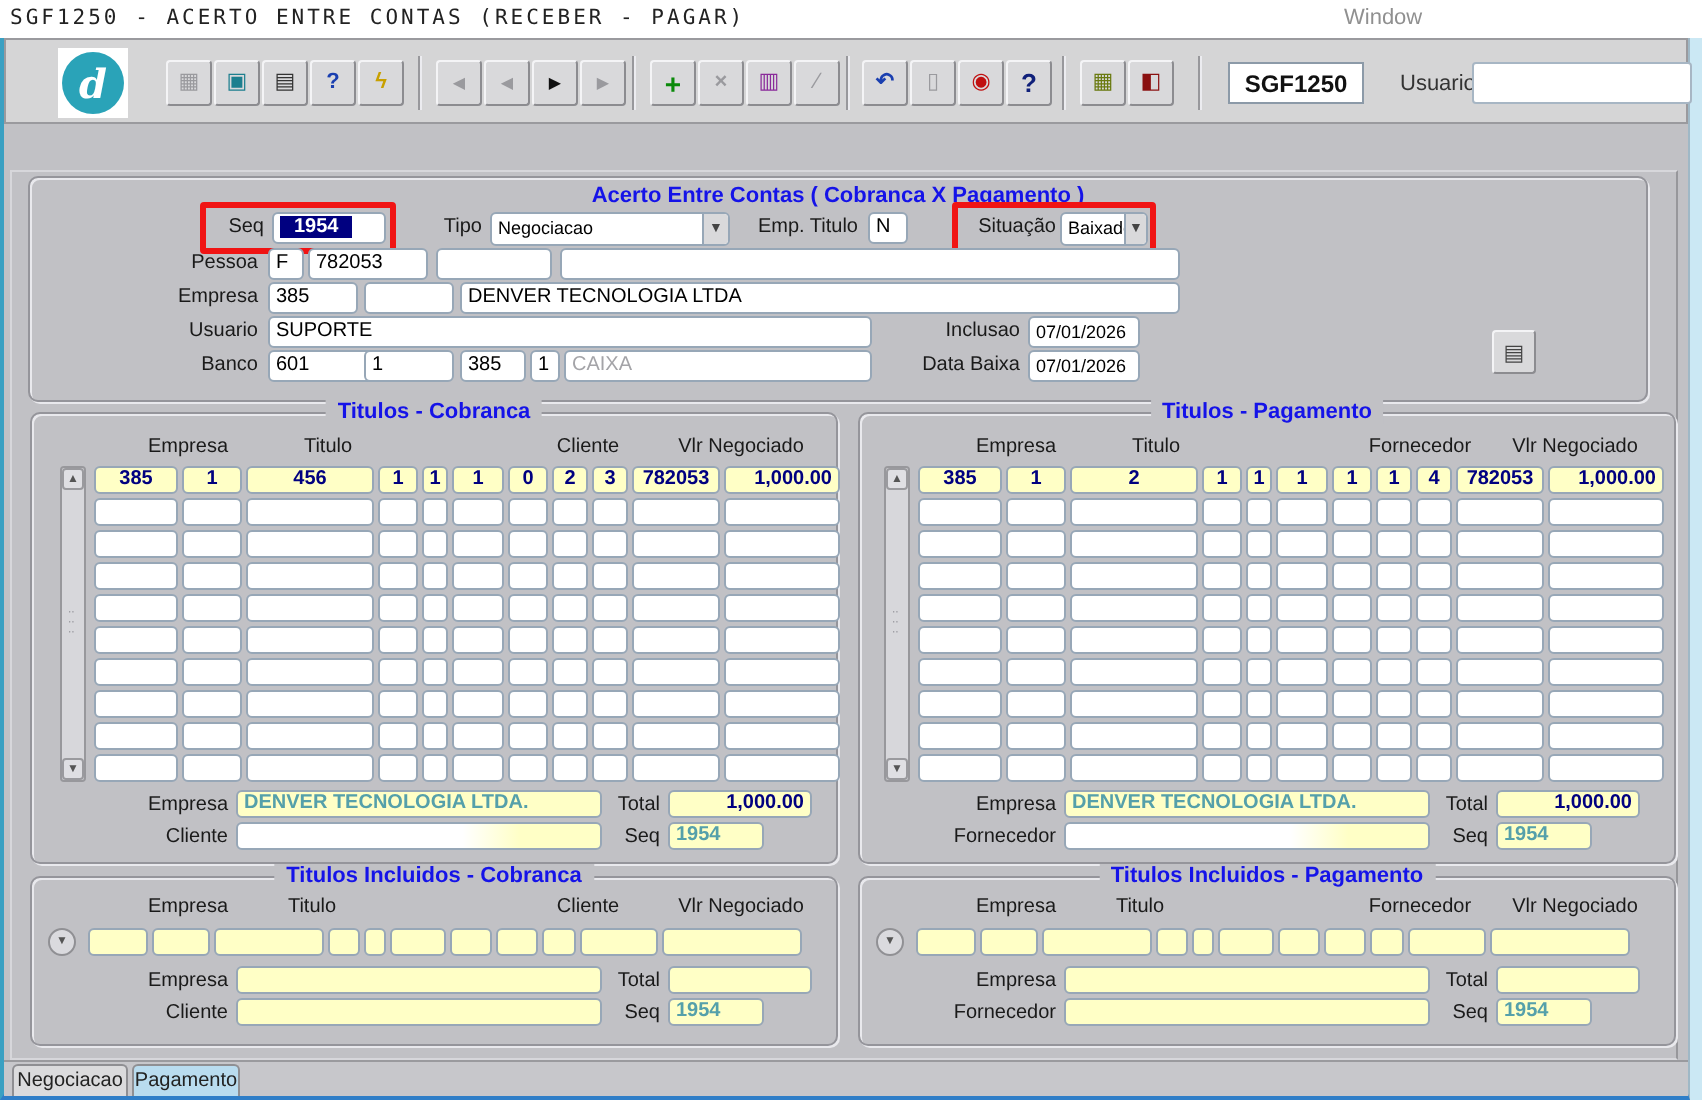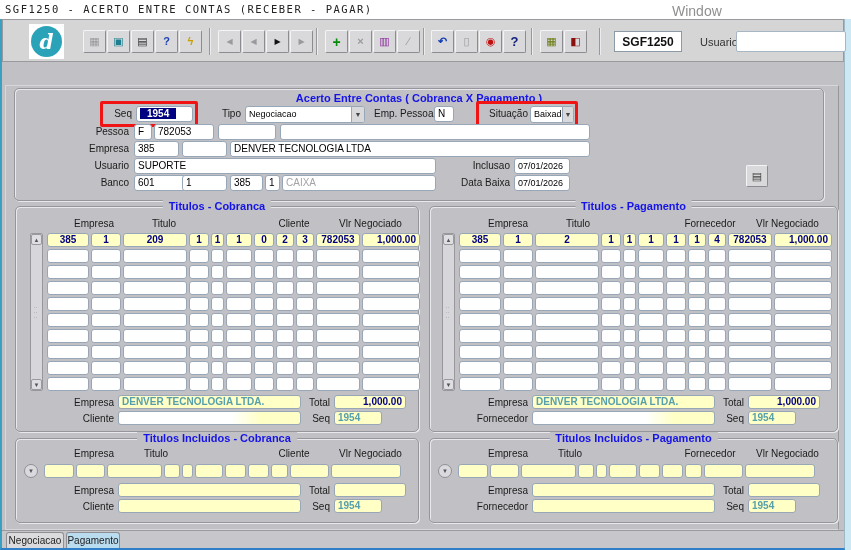--- a/index.html
+++ b/index.html
@@ -2,21 +2,21 @@
 <html><head>
 <meta charset="utf-8">
 <style>
   * { margin:0; padding:0; box-sizing:border-box; }
   body { font-family:"Liberation Sans", sans-serif; background:#fff; }
   .screen { position:relative; width:851px; height:550px; overflow:hidden; background:#fff;padding-left:43px; }
 
   
   .titlebar { position:absolute; left:0; top:0; width:851px; height:19px; background:#fff; }
   .titlebar .wtitle { position:absolute; left:5px; top:3px; font-family:"DejaVu Sans Mono", monospace; font-size:10.5px; letter-spacing:1.5px; color:#222; }
-  .titlebar .wmenu { position:absolute; left:672px; top:3px; font-size:14px; color:#909090; }
+  .titlebar .wmenu { position:absolute; left:672px; top:3px; font-size:11px; color:#909090; }
 
   
   .app { position:absolute; left:0; top:19px; width:845px; height:531px; background:#C1C1C5;
          border-left:2px solid #3AA0C2; border-bottom:3px solid #2F7EC8; border-right:1px solid #9fb8c6; }
   .mdi-strip { position:absolute; left:845px; top:19px; width:6px; height:531px; background:#CBE8F4; }
 
   
   .toolbar { position:absolute; left:0; top:0; width:842px; height:43px; background:#D5D5D6; border:1px solid #9a9a9e; }
   .logo { position:absolute; left:26px; top:4px; width:35px; height:35px; background:#fff; display:flex; align-items:center; justify-content:center; }
   .logo .circ { width:31px; height:31px; border-radius:50%; background:#2AA3B8; color:#fff; display:flex; align-items:center; justify-content:center;
@@ -160,21 +160,21 @@
     <div class="main">
 
       <div class="etched" style="position:absolute;left:8px;top:2px;width:810px;height:113px">
         <div class="form-title">Acerto Entre Contas ( Cobranca X Pagamento )</div>
       </div>
 
       <span class="lbl" style="left:100px;top:22px;width:26px">Seq</span>
       <div class="fld center" style="left:130px;top:20px;width:57px"><span class="sel">1954</span></div>
       <span class="lbl" style="left:205px;top:22px;width:30px">Tipo</span>
       <div class="combo" style="left:239px;top:20px;width:120px"><span>Negociacao</span><span class="arr">▼</span></div>
-      <span class="lbl" style="left:368px;top:22px;width:55px">Emp. Pessoa</span>
+      <span class="lbl" style="left:368px;top:22px;width:55px">Emp. Titulo</span>
       <div class="fld center" style="left:428px;top:20px;width:20px">N</div>
       <span class="lbl" style="left:476px;top:22px;width:46px">Situação</span>
       <div class="combo" style="left:524px;top:20px;width:44px;padding-right:12px"><span>Baixado</span><span class="arr" style="width:11px">▼</span></div>
 
       <div class="hlbox" style="left:94px;top:15px;width:98px;height:26px"></div>
       <div class="hlbox" style="left:470px;top:15px;width:102px;height:26px"></div>
 
       <span class="lbl" style="left:88px;top:40px;width:35px">Pessoa</span>
       <div class="fld center" style="left:128px;top:38px;width:18px">F</div>
       <div class="fld center" style="left:148px;top:38px;width:60px">782053</div>
@@ -212,21 +212,21 @@
         <span class="ghead" style="left:312px;top:11px;width:85px">Vlr Negociado</span>
         <div class="vsb" style="left:14px;top:26px;height:158px">
           <span class="sbtn" style="top:0">▲</span>
           <span class="dots">∙∙<br>∙∙<br>∙∙</span>
           <span class="sbtn" style="bottom:0">▼</span>
         </div>
         <div class="grid" style="left:31px;top:26px">
           <div class="grid-row filled">
             <div class="cell gc1">385</div>
             <div class="cell gc2">1</div>
-            <div class="cell gc3">209</div>
+            <div class="cell gc3">456</div>
             <div class="cell gc4">1</div>
             <div class="cell gc5">1</div>
             <div class="cell gc6">1</div>
             <div class="cell gc7">0</div>
             <div class="cell gc8">2</div>
             <div class="cell gc9">3</div>
             <div class="cell gc10">782053</div>
             <div class="cell gc11 money">1,000.00</div>
           </div>
         <div class="grid-row">

